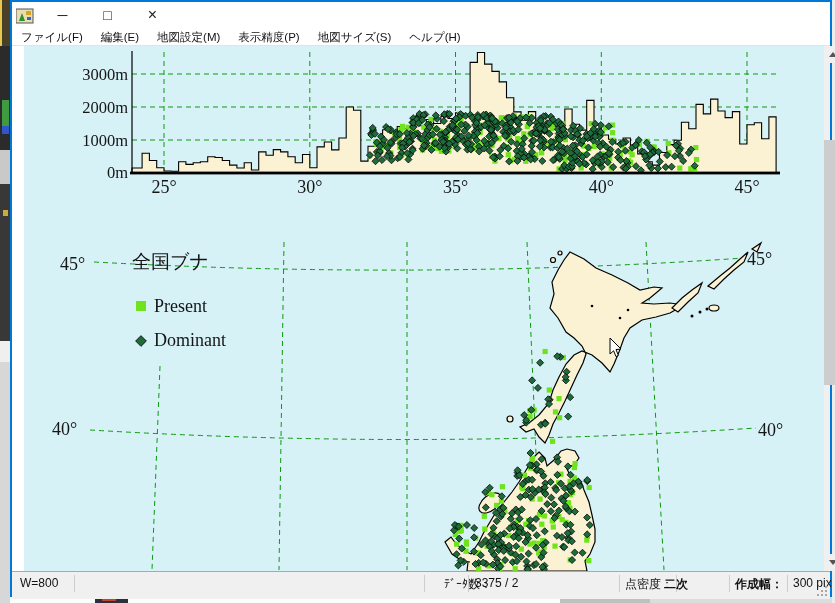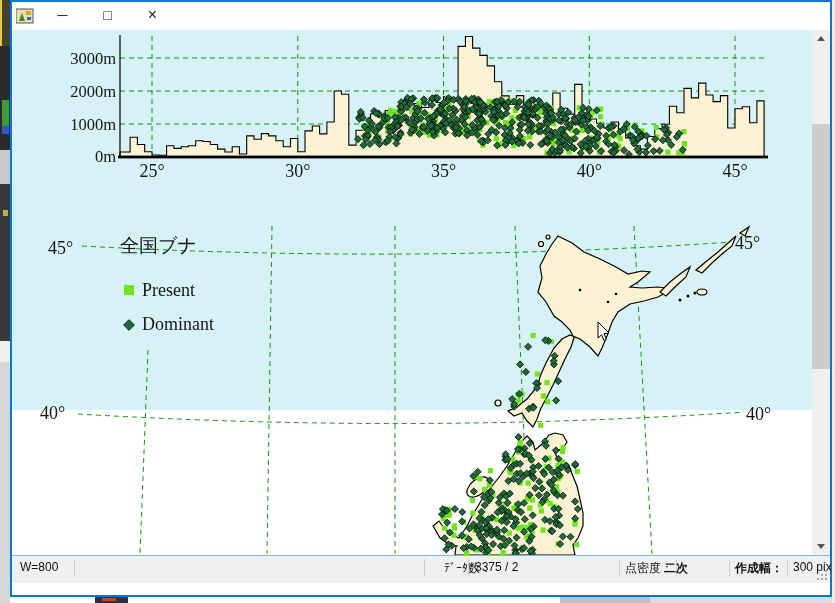--- a/index.html
+++ b/index.html
@@ -16,21 +16,21 @@
   .app-window{position:absolute;left:10px;top:0;width:822px;height:597px;
               border:2px solid var(--accent,#0078D7);box-sizing:border-box;background:#fff;}
   .titlebar{height:28px;display:flex;align-items:center;background:#fff;}
   .app-icon{width:18px;height:16px;margin:0 6px 0 4px;display:inline-block;}
   .title-text{font-size:12px;color:#000;white-space:nowrap;flex:1;overflow:hidden;}
   .win-btn{width:45px;height:28px;line-height:26px;text-align:center;font-size:14px;color:#222;}
   .menubar{height:16px;display:flex;align-items:center;background:#fff;border-bottom:1px solid #e4e4e4;box-sizing:border-box;}
   .menu-item{font-size:11.5px;color:#111;padding:0 9px;white-space:nowrap;}
 
   .client{display:flex;height:525px;}
-  .canvas{width:800px;height:380px;background:var(--sea,#D7F2F7);position:relative;}
+  .canvas{width:800px;height:525px;background:var(--sea,#D7F2F7);position:relative;margin-left:12px;}
   .vscroll{width:18px;height:525px;background:#f0f0f0;position:relative;}
   .sb-btn{position:absolute;left:0;width:18px;height:17px;display:flex;align-items:center;justify-content:center;background:#f0f0f0;}
   .sb-btn.up{top:0;} .sb-btn.down{bottom:0;}
   .tri-up{width:0;height:0;border-left:4px solid transparent;border-right:4px solid transparent;border-bottom:5px solid #555;}
   .tri-down{width:0;height:0;border-left:4px solid transparent;border-right:4px solid transparent;border-top:5px solid #555;}
   .sb-thumb{position:absolute;left:0;top:94px;width:18px;height:245px;background:#cdcdcd;}
 
   .statusbar{position:relative;height:28px;background:#f0f0f0;border-top:1px solid #79b7e3;box-sizing:border-box;font-size:12px;color:#111;}
   .sb-sec{position:absolute;top:4px;white-space:nowrap;}
   .sb-div{position:absolute;top:3px;width:1px;height:17px;background:#cdcdcd;}
@@ -78,20 +78,28 @@
           <path d="M3,13 L6,5 L9,13 Z" fill="#2d8f2d"></path>
           <rect x="10" y="3" width="5" height="4" fill="#d9a520"></rect>
           <rect x="11" y="9" width="4" height="3" fill="#3a62c4"></rect>
         </svg>
       </span>
       <span class="win-btn">─</span>
       <span class="win-btn">□</span>
       <span class="win-btn" style="font-size:16px;">×</span>
     </div>
 
+    <div class="menubar">
+      <span class="menu-item">ファイル(F)</span>
+      <span class="menu-item">編集(E)</span>
+      <span class="menu-item">地図設定(M)</span>
+      <span class="menu-item">表示精度(P)</span>
+      <span class="menu-item">地図サイズ(S)</span>
+      <span class="menu-item">ヘルプ(H)</span>
+    </div>
 
     <div class="client">
       <div class="canvas">
         <svg id="mapsvg" width="800" height="525" viewBox="0 0 800 525">
 
           <g>
             <g class="ggrid">
               <line x1="140" y1="6" x2="140" y2="127"></line>
               <line x1="285.8" y1="6" x2="285.8" y2="127"></line>
               <line x1="431.5" y1="6" x2="431.5" y2="127"></line>

